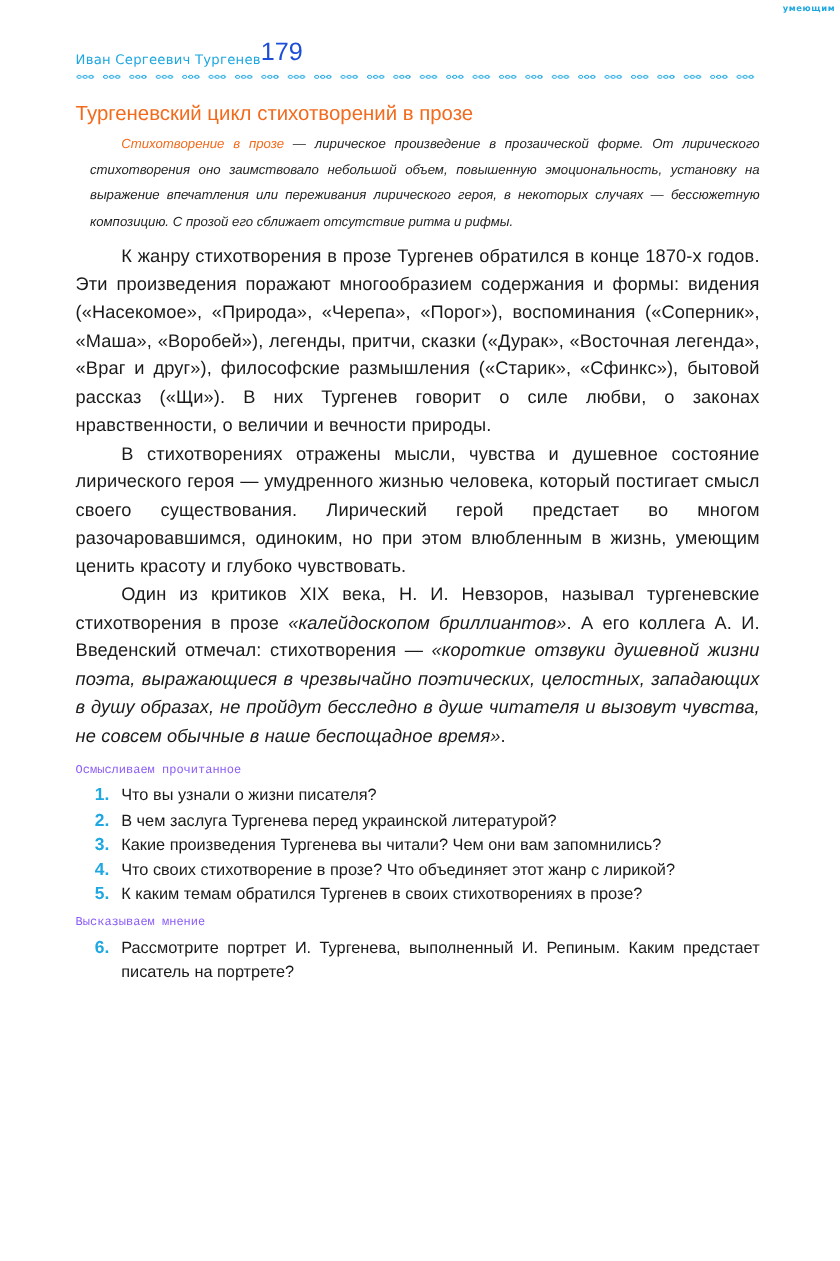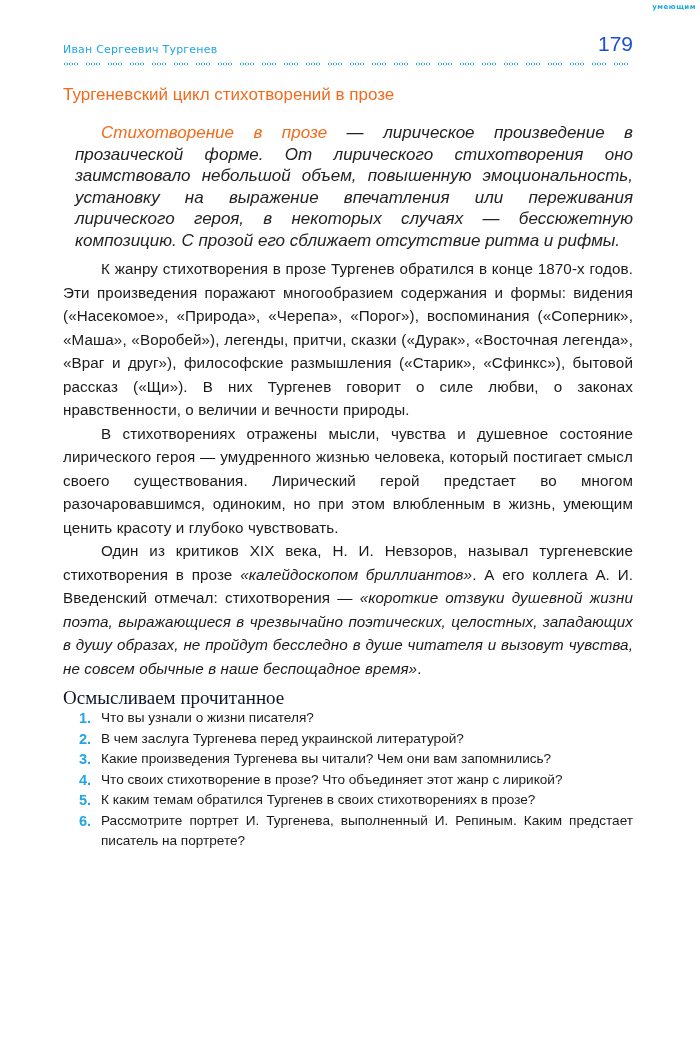--- a/index.html
+++ b/index.html
@@ -6,49 +6,49 @@
     body {
       width: 700px; height: 1051px; background: #ffffff; position: relative; overflow: hidden;
       font-family: "DejaVu Sans", sans-serif; color: #1a1a1a;
     }
     .corner-mark {
       position: absolute; top: 3px; right: 4px; font-size: 7px; color: #1ea7e1; letter-spacing: 0.5px;
       font-family: "DejaVu Sans", sans-serif; font-weight: bold;
     }
     .page { position: absolute; left: 63px; top: 38px; width: 570px; }
     .running-head {
-      display: flex; justify-content: space-between; align-items: flex-end; height: 18px;
+      display: flex; align-items: flex-end; height: 18px;
     }
     .running-head .author { color: #1ea7e1; font-size: 11px; letter-spacing: 0.2px; }
     .running-head .page-num { color: #1d4ed8; font-size: 21px; font-family: "Liberation Sans", sans-serif; }
     .ornament {
       margin-top: 4px; height: 8px; width: 570px;
       background-image:
         radial-gradient(ellipse 3px 2px at 3px 4px, transparent 1px, #1ea7e1 1.4px, #1ea7e1 2px, transparent 2.4px),
         radial-gradient(ellipse 3px 2px at 8px 4px, transparent 1px, #1ea7e1 1.4px, #1ea7e1 2px, transparent 2.4px),
         radial-gradient(ellipse 3px 2px at 13px 4px, transparent 1px, #1ea7e1 1.4px, #1ea7e1 2px, transparent 2.4px);
       background-size: 22px 8px; background-repeat: repeat-x;
     }
     h1.section-title {
       margin: 16px 0 0 0; color: #f26b1d; font-size: 17px; font-weight: normal; line-height: 22px;
       font-family: "Liberation Sans", sans-serif;
     }
     p.body {
       margin: 0; font-size: 15.2px; line-height: 23.5px; text-align: justify; text-indent: 38px;
       font-family: "Liberation Sans", sans-serif; letter-spacing: 0.1px;
     }
     .definition {
-      margin: 16px 0 6px 12px; font-size: 17px; line-height: 21.5px; font-style: italic; text-align: justify;
+      margin: 4px 0 6px 12px; font-size: 11px; line-height: 21.5px; font-style: italic; text-align: justify;
       font-family: "Liberation Sans", sans-serif; text-indent: 26px; color: #222;
     }
     .definition .term { color: #f26b1d; }
     .italic { font-style: italic; }
     h2.qhead {
-      margin: 8px 0 0 0; color: #0f172a; font-size: 19px; font-weight: normal; line-height: 20px;
-      font-family: Liberation Serif, serif;
+      margin: 8px 0 0 0; color: #8b5cf6; font-size: 10px; font-weight: normal; line-height: 20px;
+      font-family: Liberation Mono, monospace;
     }
     ol.questions { list-style: none; margin: 0; padding: 0 0 0 16px; }
     ol.questions li {
       display: flex; font-size: 13.6px; line-height: 20.5px; font-family: "Liberation Sans", sans-serif;
     }
     ol.questions li .num { color: #1ea7e1; font-weight: bold; width: 22px; flex: none; font-size: 14.5px; }
     ol.questions li .text { flex: 1; text-align: justify; }
   </style>
 </head>
 <body>
@@ -93,20 +93,21 @@
     <li>
         <span class="num">4.</span>
         <span class="text">Что своих стихотворение в прозе? Что объединяет этот жанр с лирикой?</span>
       </li>
     <li>
         <span class="num">5.</span>
         <span class="text">К каким темам обратился Тургенев в своих стихотворениях в прозе?</span>
       </li>
   </ol>
 
+  <h2 class="qhead" style="margin-top:4px;">Высказываем мнение</h2>
   <ol class="questions">
     <li>
         <span class="num">6.</span>
         <span class="text">Рассмотрите портрет И. Тургенева, выполненный И. Репиным. Каким предстает писатель на портрете?</span>
       </li>
   </ol>
 
 </div>
 
 </body></html>

